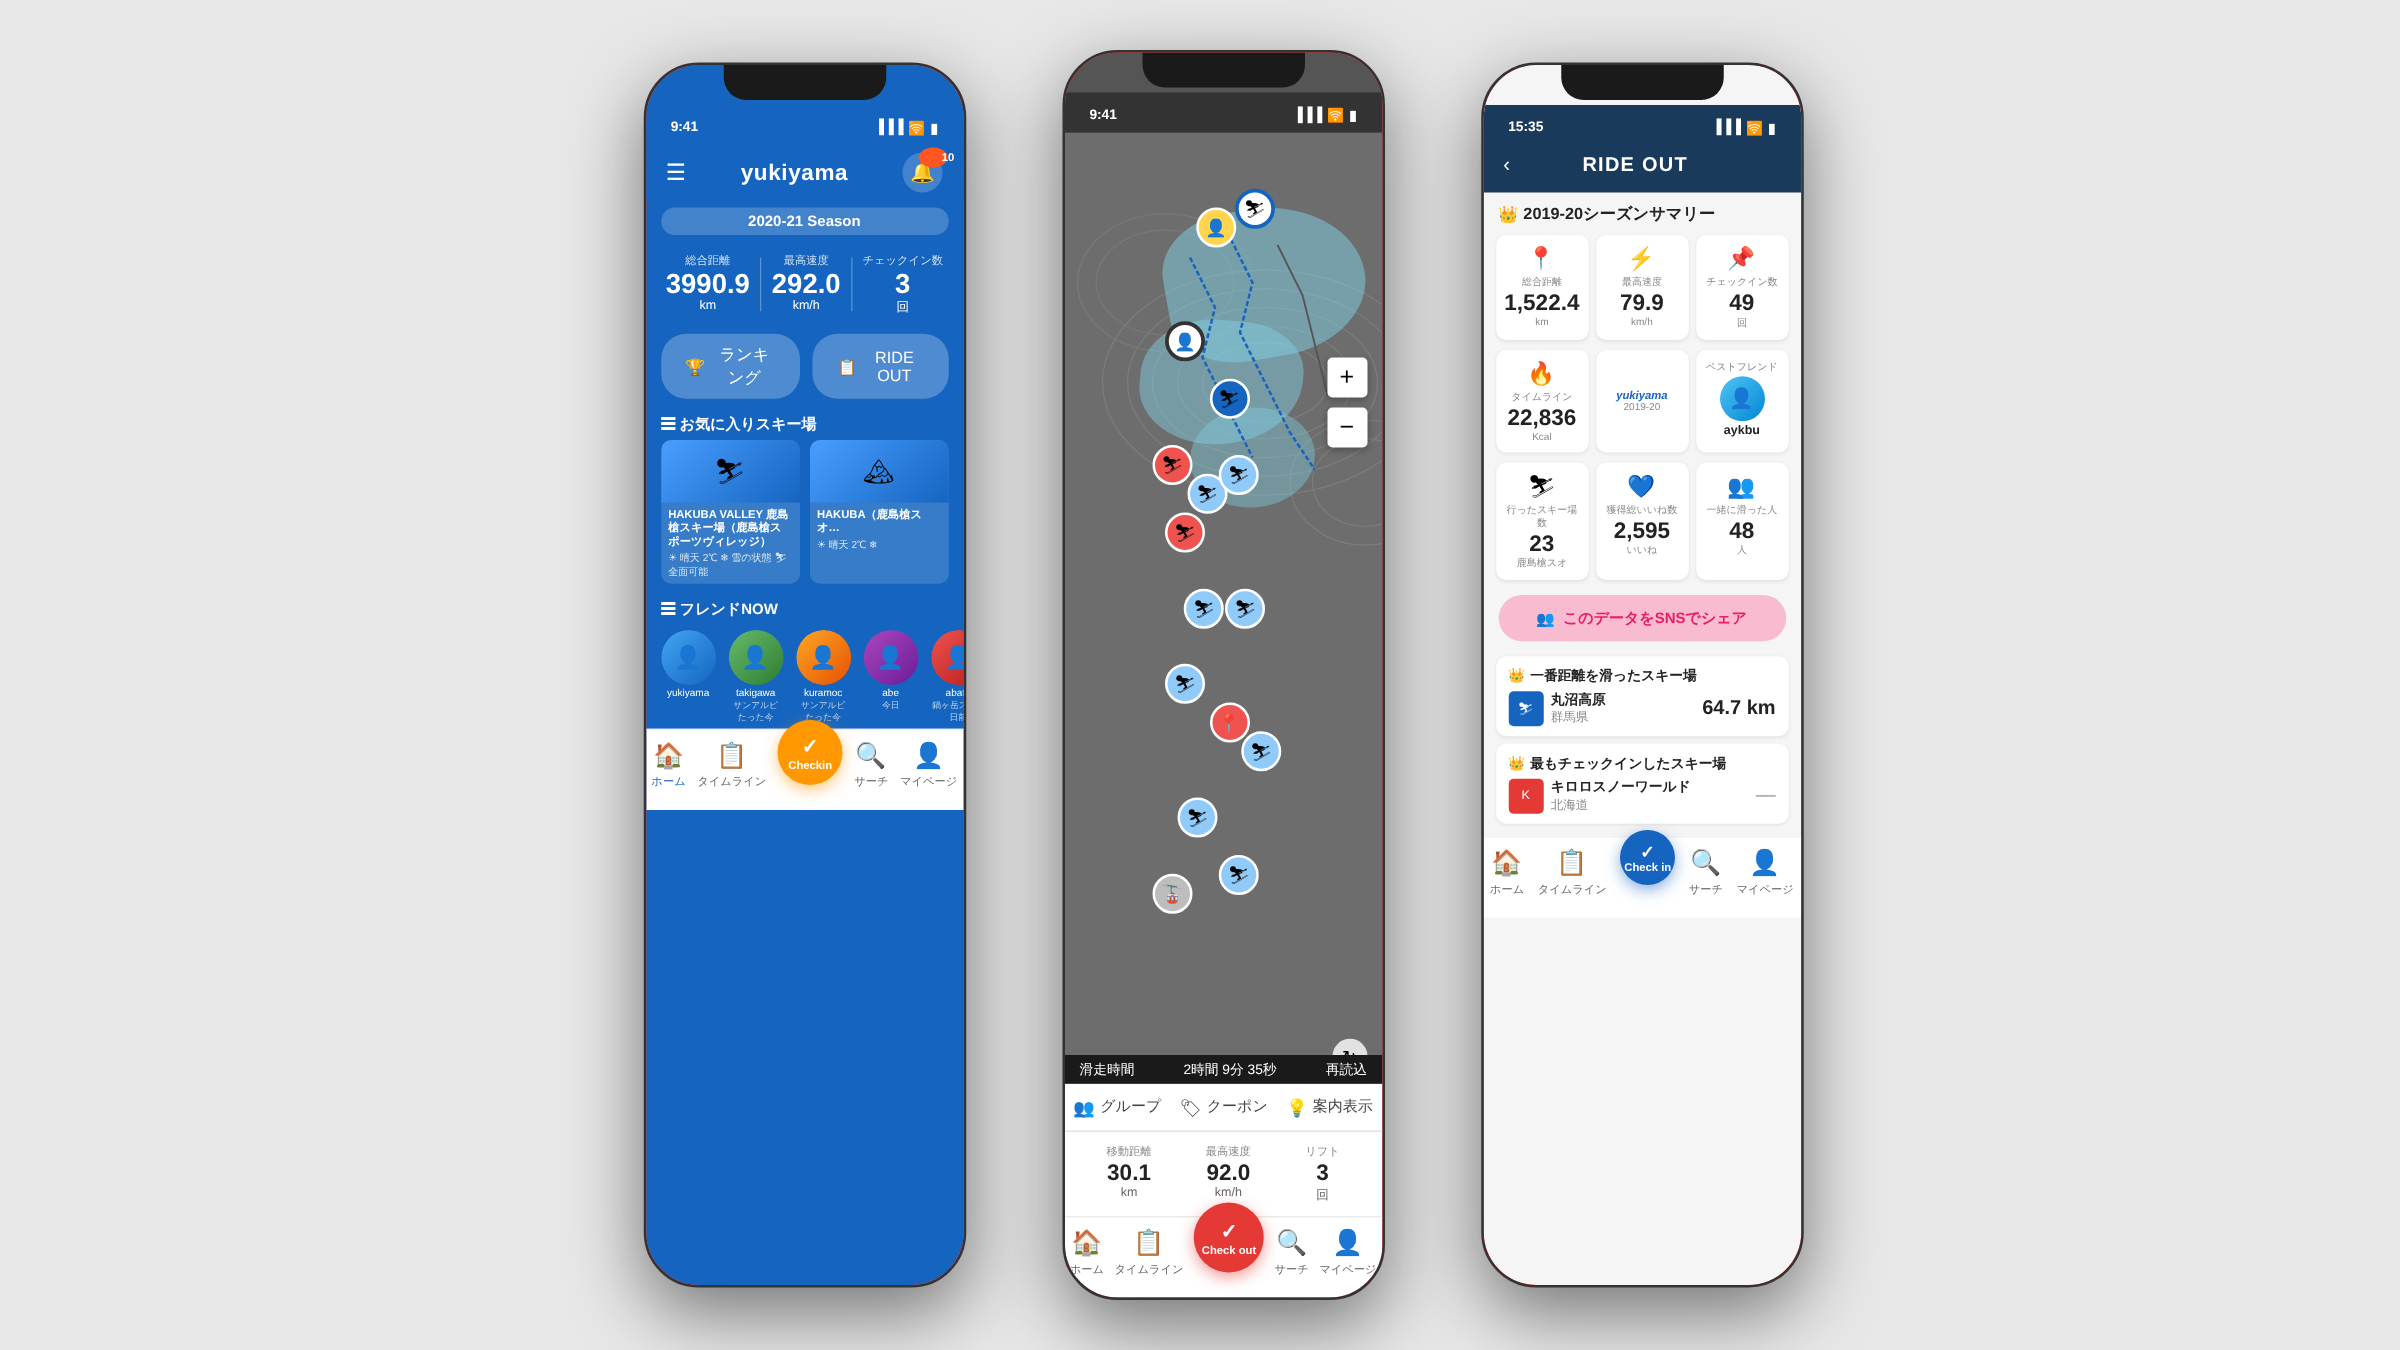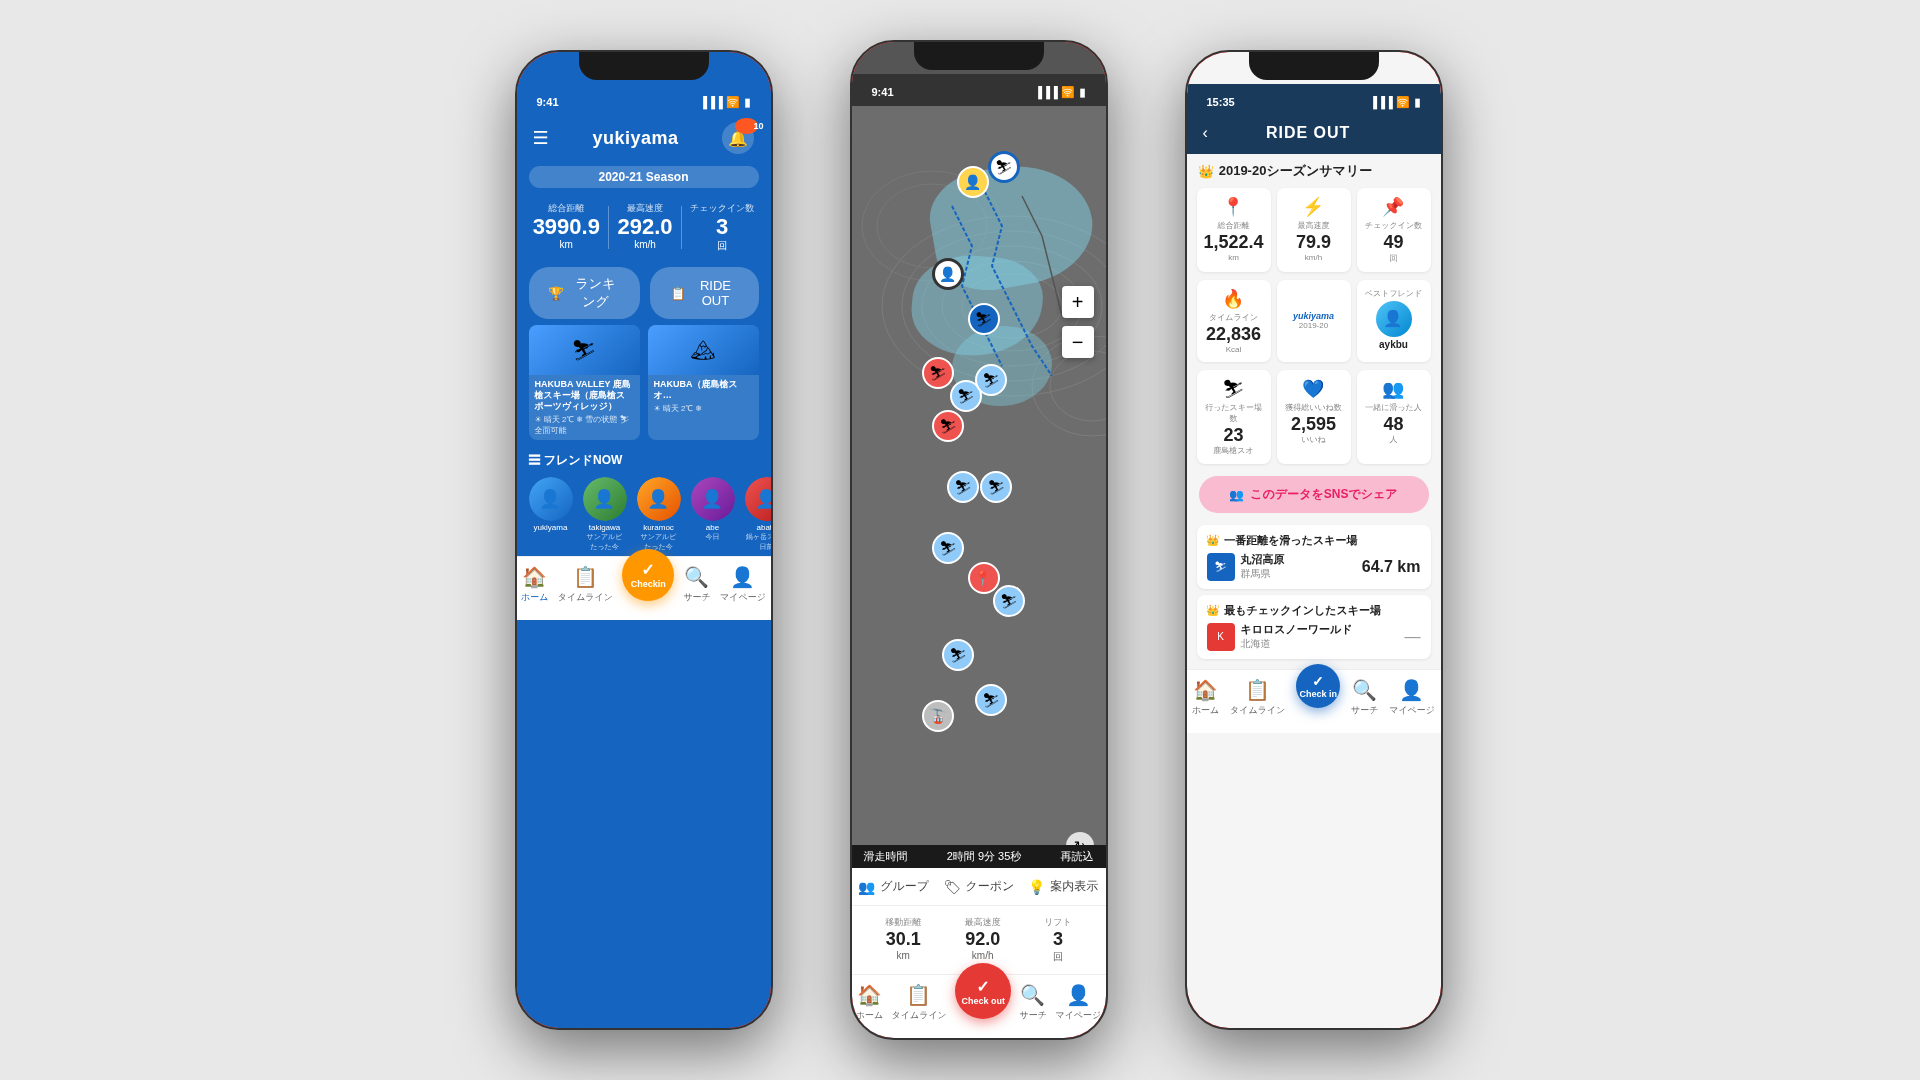--- a/index.html
+++ b/index.html
@@ -509,20 +509,21 @@
         <button class="btn-ranking">
           <span>🏆</span>
           <span>ランキング</span>
         </button>
         <button class="btn-rideout">
           <span>📋</span>
           <span>RIDE OUT</span>
         </button>
       </div>
 
+      <div class="section-title">☰ お気に入りスキー場</div>
       <div class="resort-cards">
         <div class="resort-card">
           <div class="resort-card-img">⛷</div>
           <div class="resort-card-body">
             <div class="resort-name">HAKUBA VALLEY 鹿島槍スキー場（鹿島槍スポーツヴィレッジ）</div>
             <div class="resort-weather">☀ 晴天 2℃ ❄ 雪の状態 ⛷ 全面可能</div>
           </div>
         </div>
         <div class="resort-card">
           <div class="resort-card-img">🏔</div>

